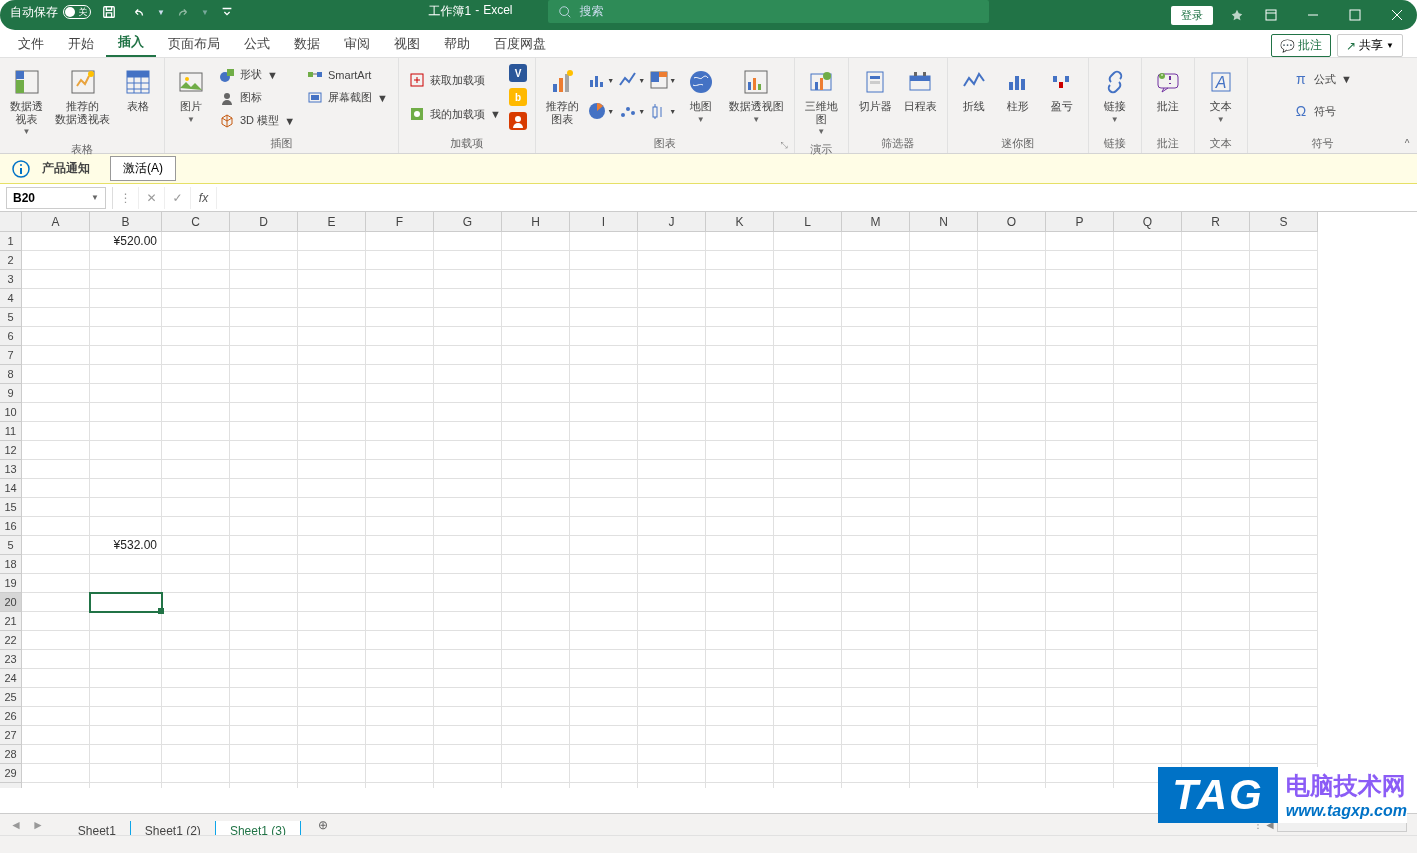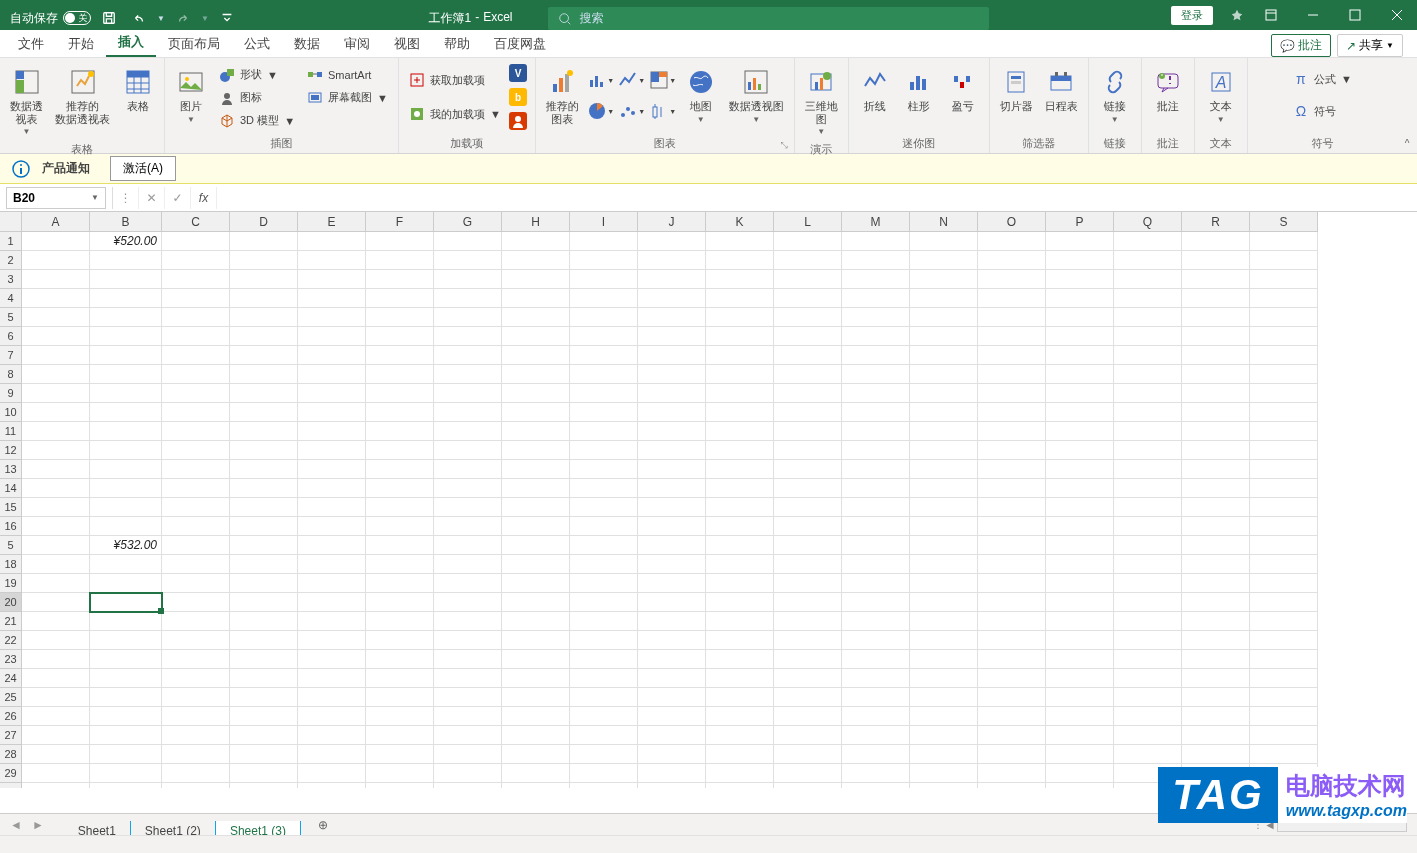--- a/index.html
+++ b/index.html
@@ -1,19 +1,19 @@
 <!DOCTYPE html>
 <html><head>
 <meta charset="utf-8">
 <style>
 * { margin:0; padding:0; box-sizing:border-box; font-family:"Microsoft YaHei","Segoe UI",sans-serif; }
 body { width:1417px; height:853px; overflow:hidden; background:#fff; position:relative; }
 
 
-.titlebar { height:30px; background:#217346; color:#fff; display:flex; align-items:flex-end; font-size:12px; position:relative; }
+.titlebar { height:30px; background:#217346; color:#fff; display:flex; align-items:flex-start; font-size:12px; position:relative;border-radius:15px; }
 .titlebar-left { display:flex; align-items:center; gap:6px; padding-left:10px; }
 .autosave-toggle { display:flex; align-items:center; gap:5px; }
 .toggle-sw { width:28px; height:14px; border:1px solid #fff; border-radius:8px; position:relative; display:flex; align-items:center; justify-content:center; font-size:9px; }
 .toggle-sw::after { content:''; width:10px; height:10px; background:#fff; border-radius:50%; position:absolute; left:1px; }
 .tb-btn { width:24px; height:24px; display:flex; align-items:center; justify-content:center; cursor:pointer; }
 .tb-btn svg { width:14px; height:14px; stroke:#fff; fill:none; stroke-width:1.5; }
 .titlebar-center { position:absolute; left:50%; transform:translateX(-50%); display:flex; align-items:center; gap:15px; width:560px; justify-content:space-between;}
 .doc-title { color:#fff; display:flex; gap:4px;}
 .search-box { background:#2e8b57; flex:1; height:23px; display:flex; align-items:center; padding:0 10px; gap:8px; color:#cde; border-radius:2px; margin-left:20px;}
 .search-box svg { width:14px; height:14px; stroke:#cde; fill:none; }
@@ -65,21 +65,21 @@
 
 .grid-area { position:relative; height:576px; overflow:hidden; }
 .corner { position:absolute; left:0; top:0; width:22px; height:20px; background:#f0f0f0; border-right:1px solid #ccc; border-bottom:1px solid #ccc; z-index:3;}
 .col-headers { position:absolute; left:22px; top:0; height:20px; display:flex; z-index:2;}
 .col-h { width:68px; background:#f0f0f0; border-right:1px solid #ccc; border-bottom:1px solid #ccc; display:flex; align-items:center; justify-content:center; font-size:12px; color:#444;}
 .col-h.wide { width:72px;}
 .row-headers { position:absolute; left:0; top:20px; width:22px; z-index:2;}
 .row-h { height:19px; background:#f0f0f0; border-right:1px solid #ccc; border-bottom:1px solid #ccc; display:flex; align-items:center; justify-content:center; font-size:11px; color:#444;}
 .row-h.sel { background:#d6d6d6;}
 .cells { position:absolute; left:22px; top:20px;}
-.row { display:flex; height:19px;font-style:italic;}
+.row { display:flex; height:19px;}
 .cell { width:68px; height:19px; border-right:1px solid #e0e0e0; border-bottom:1px solid #e0e0e0; font-size:12px; display:flex; align-items:center; justify-content:flex-end; padding-right:4px; color:#222;}
 .cell.wide { width:72px;}
 .cell.selected { outline:2px solid #217346; outline-offset:-1px; position:relative; z-index:1;}
 .cell.selected::after { content:''; position:absolute; right:-3px; bottom:-3px; width:6px; height:6px; background:#217346;}
 
 
 .sheet-bar { position:absolute; bottom:18px; left:0; right:0; height:22px; background:#f3f2f1; border-top:1px solid #ccc; display:flex; align-items:center; font-size:12px;}
 .sheet-nav { display:flex; padding:0 6px; gap:2px; color:#999;}
 .sheet-nav span{ padding:0 4px; cursor:pointer;}
 .sheet-tabs { display:flex; margin-left:10px;}
@@ -464,74 +464,74 @@
         </div>
     </div>
     <div class="ribbon-group-label">演示</div>
   </div>
 
   <div class="ribbon-group">
     <div class="ribbon-group-body">
       <div class="big-btn">
           <div class="icon-box">
             <svg width="28" height="28">
-              <path d="M4 18l5-8 5 6 5-10 5 7" stroke="#4472c4" fill="none" stroke-width="2"></path>
-            </svg>
-          </div>
-          <div class="lbl">折线</div>
-        </div>
-      <div class="big-btn">
-          <div class="icon-box">
-            <svg width="28" height="28">
-              <rect x="5" y="14" width="4" height="8" fill="#4472c4"></rect>
-              <rect x="11" y="8" width="4" height="14" fill="#4472c4"></rect>
-              <rect x="17" y="11" width="4" height="11" fill="#4472c4"></rect>
-            </svg>
-          </div>
-          <div class="lbl">柱形</div>
-        </div>
-      <div class="big-btn">
-          <div class="icon-box">
-            <svg width="28" height="28">
-              <rect x="5" y="8" width="4" height="6" fill="#4472c4"></rect>
-              <rect x="11" y="14" width="4" height="6" fill="#c00"></rect>
-              <rect x="17" y="8" width="4" height="6" fill="#4472c4"></rect>
-            </svg>
-          </div>
-          <div class="lbl">盈亏</div>
-        </div>
-    </div>
-    <div class="ribbon-group-label">迷你图</div>
-  </div>
-
-  <div class="ribbon-group">
-    <div class="ribbon-group-body">
-      <div class="big-btn">
-          <div class="icon-box">
-            <svg width="28" height="28">
               <rect x="6" y="4" width="16" height="20" fill="none" stroke="#4472c4"></rect>
               <rect x="9" y="8" width="10" height="3" fill="#4472c4"></rect>
               <rect x="9" y="13" width="10" height="3" fill="#ccc"></rect>
             </svg>
           </div>
           <div class="lbl">切片器</div>
         </div>
       <div class="big-btn">
           <div class="icon-box">
             <svg width="28" height="28">
               <rect x="4" y="8" width="20" height="14" fill="none" stroke="#4472c4"></rect>
               <rect x="4" y="8" width="20" height="5" fill="#4472c4"></rect>
               <rect x="8" y="4" width="3" height="4" fill="#666"></rect>
               <rect x="17" y="4" width="3" height="4" fill="#666"></rect>
             </svg>
           </div>
           <div class="lbl">日程表</div>
         </div>
     </div>
     <div class="ribbon-group-label">筛选器</div>
+  </div>
+
+  <div class="ribbon-group">
+    <div class="ribbon-group-body">
+      <div class="big-btn">
+          <div class="icon-box">
+            <svg width="28" height="28">
+              <path d="M4 18l5-8 5 6 5-10 5 7" stroke="#4472c4" fill="none" stroke-width="2"></path>
+            </svg>
+          </div>
+          <div class="lbl">折线</div>
+        </div>
+      <div class="big-btn">
+          <div class="icon-box">
+            <svg width="28" height="28">
+              <rect x="5" y="14" width="4" height="8" fill="#4472c4"></rect>
+              <rect x="11" y="8" width="4" height="14" fill="#4472c4"></rect>
+              <rect x="17" y="11" width="4" height="11" fill="#4472c4"></rect>
+            </svg>
+          </div>
+          <div class="lbl">柱形</div>
+        </div>
+      <div class="big-btn">
+          <div class="icon-box">
+            <svg width="28" height="28">
+              <rect x="5" y="8" width="4" height="6" fill="#4472c4"></rect>
+              <rect x="11" y="14" width="4" height="6" fill="#c00"></rect>
+              <rect x="17" y="8" width="4" height="6" fill="#4472c4"></rect>
+            </svg>
+          </div>
+          <div class="lbl">盈亏</div>
+        </div>
+    </div>
+    <div class="ribbon-group-label">迷你图</div>
   </div>
 
   <div class="ribbon-group">
     <div class="ribbon-group-body">
       <div class="big-btn">
           <div class="icon-box">
             <svg width="28" height="28">
               <path d="M10 14a4 4 0 0 1 0-6l3-3a4 4 0 0 1 6 6M18 14a4 4 0 0 1 0 6l-3 3a4 4 0 0 1-6-6" stroke="#4472c4" fill="none" stroke-width="2"></path>
             </svg>
           </div>

